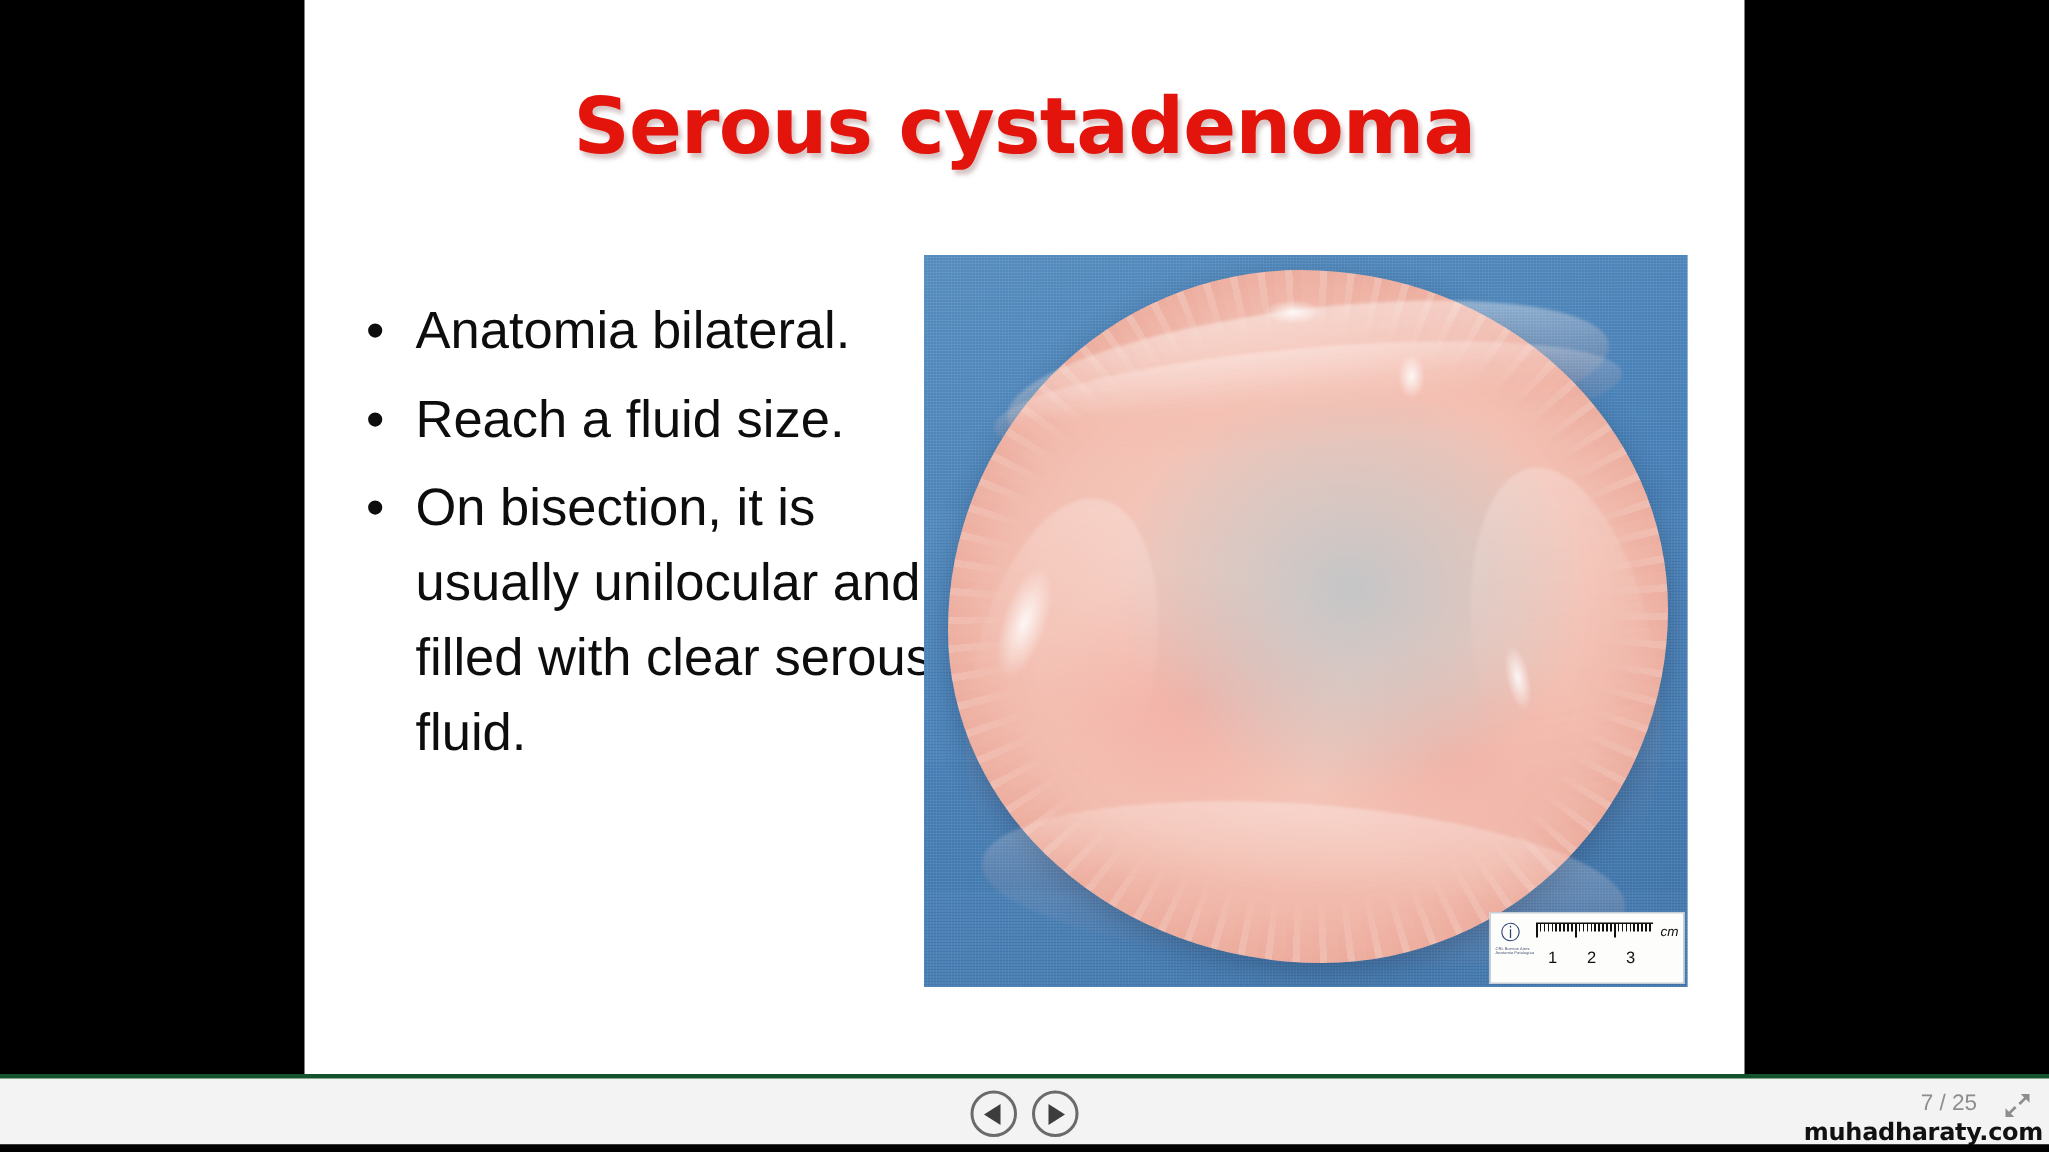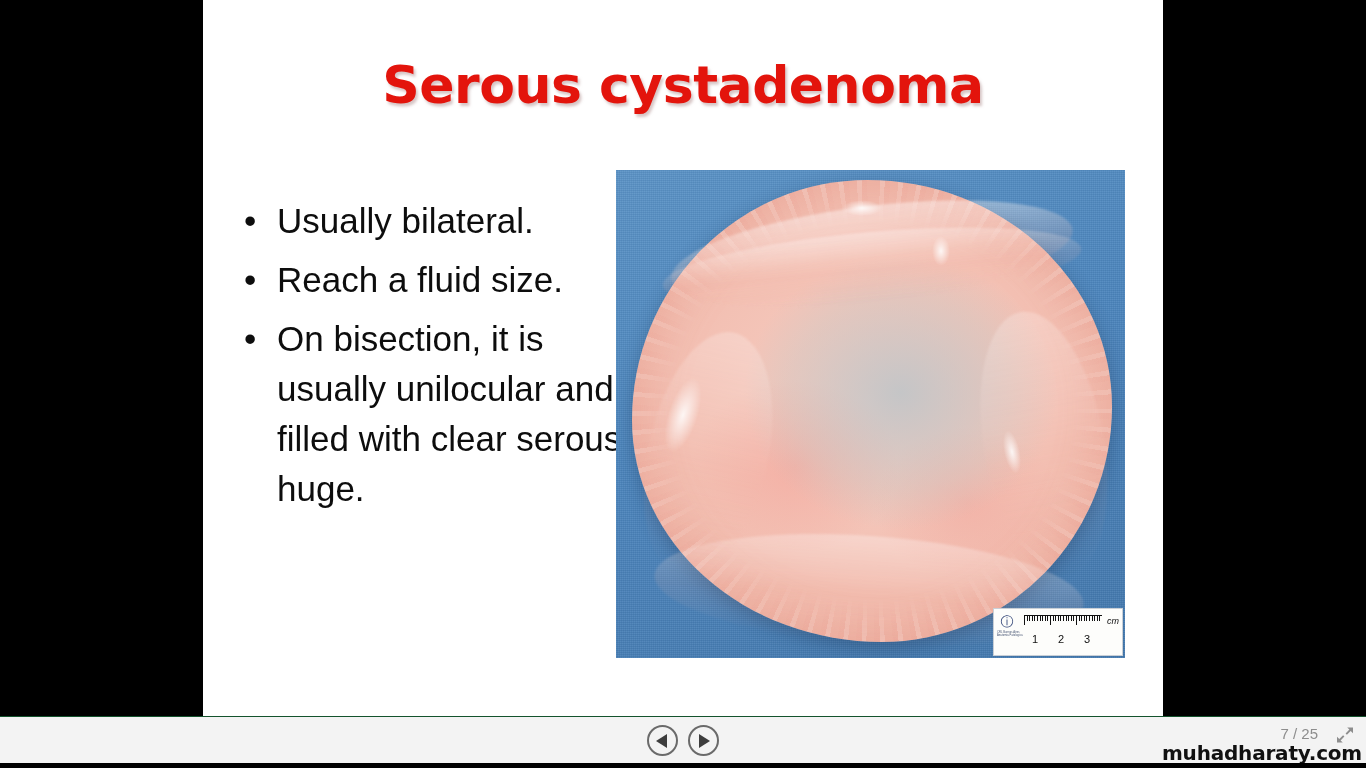--- a/index.html
+++ b/index.html
@@ -232,21 +232,21 @@
   #scale-num-3 { left: 90px; }
 
   
   #toolbar {
     position: absolute;
     left: 0;
     top: 716px;
     width: 1366px;
     height: 47px;
     background: #f3f3f3;
-    border-top: 1px solid #14532d;
+    border-top: 3px solid #14532d;
     box-sizing: border-box;
   }
   #nav-group {
     position: absolute;
     left: 50%;
     top: 8px;
     transform: translateX(-50%);
     display: flex;
     gap: 10px;
   }
@@ -284,21 +284,21 @@
     top: 7px;
     width: 22px;
     height: 22px;
     cursor: pointer;
   }
   #watermark {
     position: absolute;
     right: 4px;
     top: 25px;
     font-family: "DejaVu Sans", sans-serif;
-    font-size: 20px;
+    font-size: 16px;
     font-weight: bold;
     line-height: 22px;
     color: #111111;
     letter-spacing: -0.2px;
     white-space: nowrap;
   }
   #bottom-edge {
     position: absolute;
     left: 0;
     top: 763px;
@@ -313,29 +313,29 @@
 <div id="viewer">
 
   <div id="slide-stage">
     <div id="slide">
 
       <div id="slide-title">Serous cystadenoma</div>
 
       <ul id="bullet-list">
         <li class="bullet-item">
           <span class="bullet-marker">•</span>
-          <span class="bullet-text">Usually bilateral.</span>
+          <span class="bullet-text">Anatomia bilateral.</span>
         </li>
         <li class="bullet-item">
           <span class="bullet-marker">•</span>
           <span class="bullet-text">Reach a fluid size.</span>
         </li>
         <li class="bullet-item">
           <span class="bullet-marker">•</span>
-          <span class="bullet-text">On bisection, it is usually unilocular and filled with clear serous huge.</span>
+          <span class="bullet-text">On bisection, it is usually unilocular and filled with clear serous fluid.</span>
         </li>
       </ul>
 
       <div id="specimen-figure">
         <div id="specimen-backdrop"></div>
 
         <div id="specimen-mass">
           <div id="specimen-rim"></div>
           <div class="specimen-fold" id="fold-a"></div>
           <div class="specimen-fold" id="fold-b"></div>

